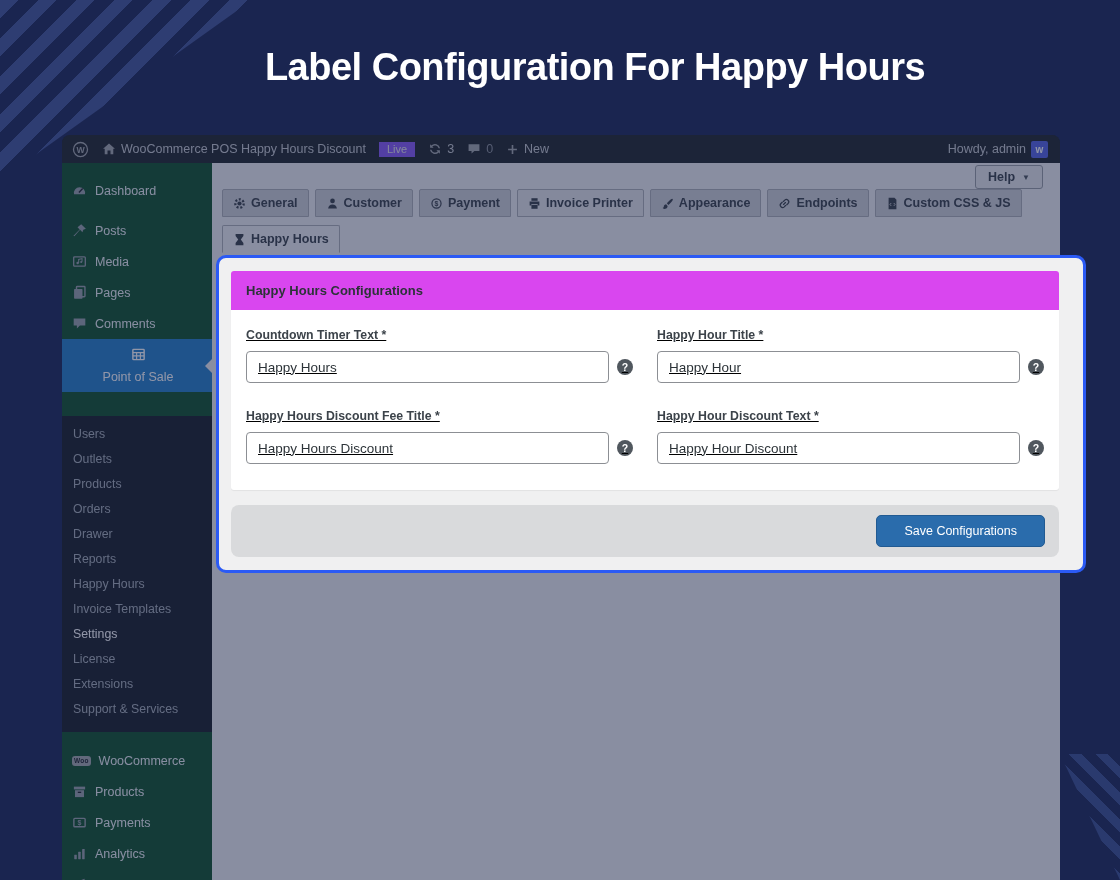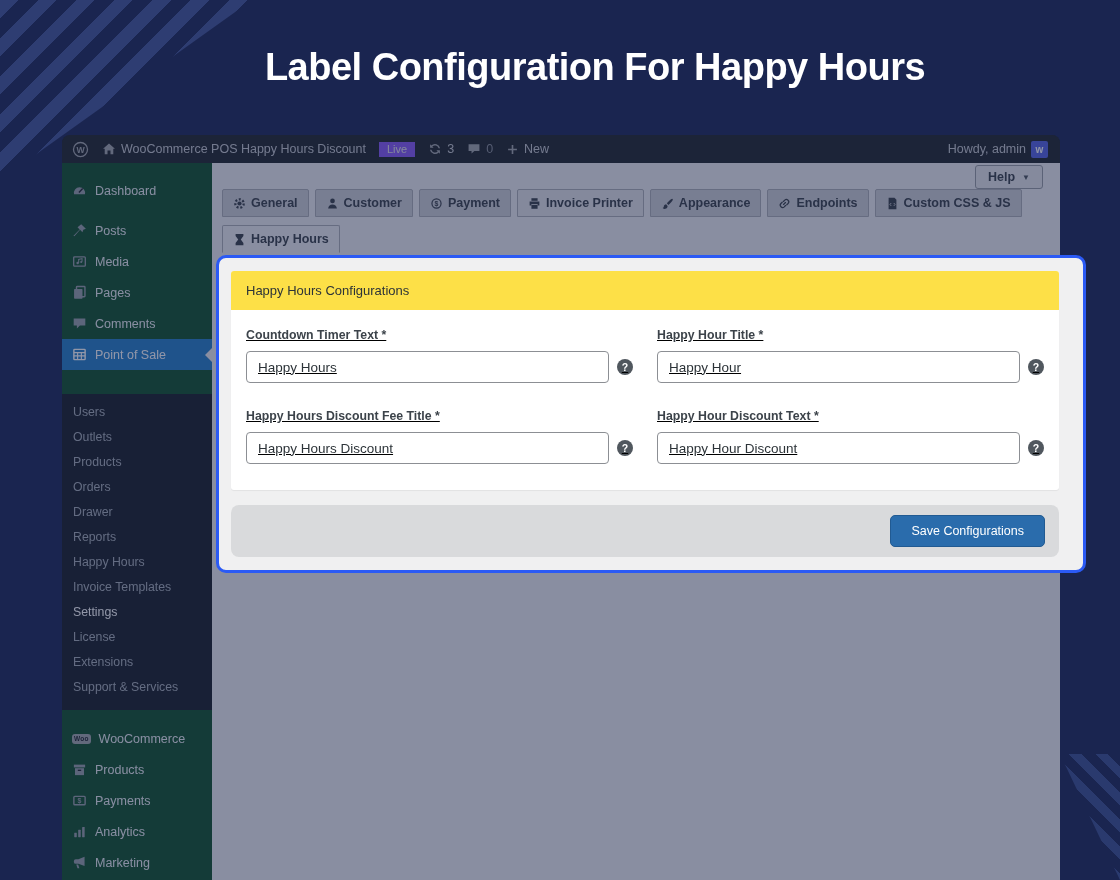--- a/index.html
+++ b/index.html
@@ -47,21 +47,21 @@
   .avatar{width:17px;height:17px;border-radius:2px;background:#5865e2;color:#fff;
     display:inline-flex;align-items:center;justify-content:center;font-size:10px;font-weight:700;}
   
   .body-row{display:flex;height:717px;}
   
   .sidebar{width:150px;background:#14532d;color:#eef0f3;font-size:12.5px;flex:none;
     padding-top:12px;box-sizing:border-box;}
   .menu-item{display:flex;align-items:center;gap:8px;padding:8px 8px 8px 10px;cursor:pointer;}
   .menu-item .micon{display:inline-flex;color:#9ca2aa;flex:none;}
   .menu-item.first{margin-bottom:9px;}
-  .menu-item.active{background:#2980c9;color:#fff;position:relative;}
+  .menu-item.active{background:#2980c9;color:#fff;position:relative;flex-direction:column;}
   .menu-item.active .micon{color:#fff;}
   .menu-item.active::after{
     content:"";position:absolute;right:0;top:50%;margin-top:-7px;
     border:7px solid transparent;border-right-color:#f0f0f1;
   }
   .submenu{background:#1c2128;padding:5px 0 11px;margin-top:24px;}
   .submenu-item{padding:5.5px 8px 5.5px 11px;color:#a9b0b8;font-size:12.3px;cursor:pointer;}
   .submenu-item.current{color:#ffffff;font-weight:400;}
   .group-gap{height:14px;}
   .small-gap{height:11px;}
@@ -83,36 +83,36 @@
   .tab.active{background:#f0f0f1;border-bottom-color:#f0f0f1;}
   .tab-break{width:100%;height:0;}
   
   .hl-box{
     position:relative;z-index:9;
     margin:2px -43px 0 -6px;
     border:3px solid #2b5af5;border-radius:10px;background:#f0f0f1;
     padding:13px 24px 13px 12px;box-sizing:border-box;
   }
   .postbox{background:#ffffff;border-radius:3px;box-shadow:0 1px 1px rgba(0,0,0,.06);}
-  .pb-header{background:#fde047;border-radius:3px 3px 0 0;padding:12px 15px;
-    font-weight:400;font-size:13px;color:#2c3338;}
+  .pb-header{background:#d946ef;border-radius:3px 3px 0 0;padding:12px 15px;
+    font-weight:700;font-size:13px;color:#2c3338;}
   .pb-body{padding:18px 15px 26px;}
   .fields-grid{display:grid;grid-template-columns:1fr 1fr;column-gap:24px;row-gap:26px;text-decoration:underline;}
   .field-label{display:block;font-weight:700;font-size:12.3px;color:#3c434a;margin-bottom:9px;}
   .input-row{display:flex;align-items:center;gap:8px;}
   .text-input{flex:1;height:32px;border:1px solid #8c8f94;border-radius:4px;
     padding:0 11px;font-size:13.5px;color:#2c3338;background:#fff;font-family:inherit;
     box-sizing:border-box;min-width:0;}
   .help-icon{width:16px;height:16px;border-radius:50%;background:#50575e;color:#fff;
     font-size:10.5px;font-weight:700;display:flex;align-items:center;justify-content:center;
     flex:none;cursor:pointer;}
   .panel-footer{margin-top:15px;background:#d9dadc;border-radius:8px;
     padding:10px 14px;display:flex;justify-content:flex-end;align-items:center;}
   .save-btn{background:#2a6cac;border:1px solid #215a92;border-radius:5px;color:#fff;
-    font-size:12.5px;padding:8px 20px;font-family:inherit;cursor:pointer;text-align:right;}
+    font-size:12.5px;padding:8px 27px;font-family:inherit;cursor:pointer;text-align:right;}
 </style>
 </head>
 <body>
 
 <div class="stripes-tl"></div>
 <div class="stripes-br"></div>
 
 <h1 class="page-title">Label Configuration For Happy Hours</h1>
 
 <div class="screenshot">

